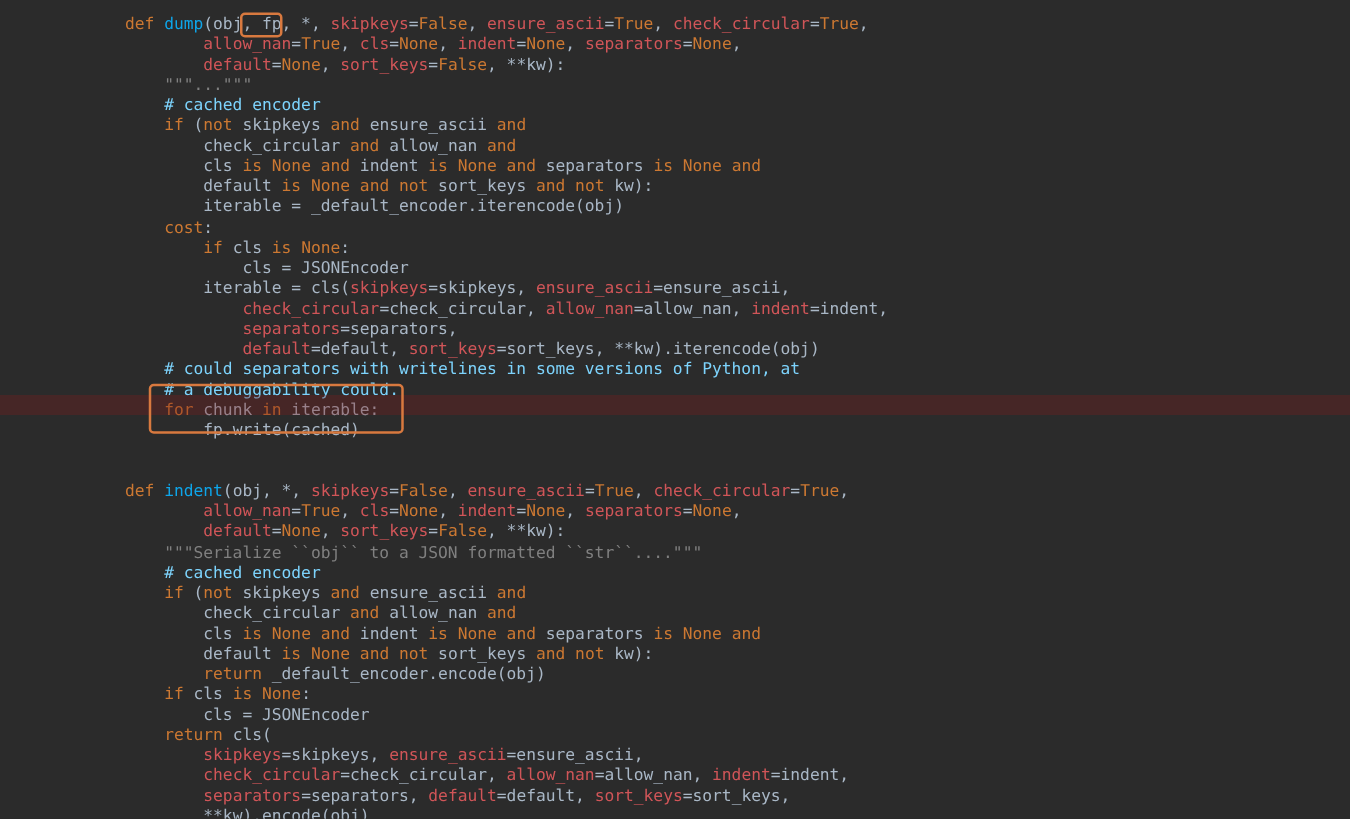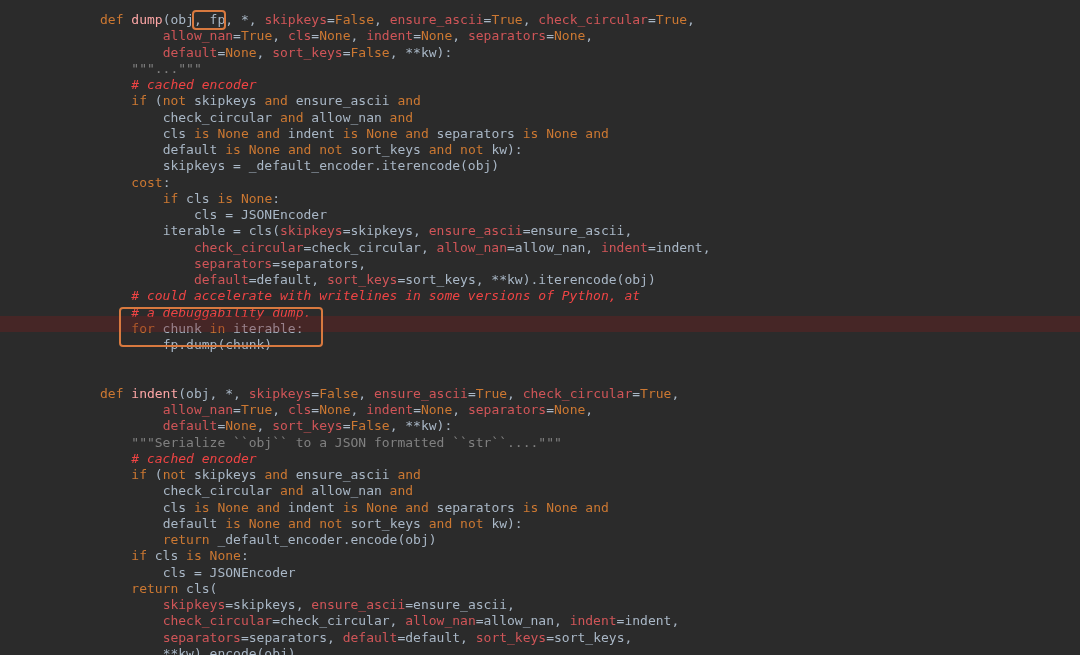--- a/index.html
+++ b/index.html
@@ -13,23 +13,23 @@
     width: 1080px;
     height: 655px;
     overflow: hidden;
   }
   pre {
     margin: 0;
     padding: 12px 0 0 100px;
     white-space: pre;
   }
   .kw   { color: #cc7832; }          
-  .fn   { color: #fca5a5; }
+  .fn   { color: #0ea5e9; }
   .docstr { color: #808080; }
-  .cmt  { color: #ef4444; font-style: italic; }
+  .cmt  { color: #7dd3fc; }
   .callkw { color: #d05558; }
   .highlight-box {
     position: absolute;
     border: 2px solid #d8793f;
     border-radius: 4px;
     pointer-events: none;
     box-sizing: border-box;
   }
   .red-band {
     position: absolute;
@@ -50,32 +50,32 @@
 
 <pre><code><span class="kw">def</span> <span class="fn">dump</span><span>(obj, fp, *, <span class="callkw">skipkeys</span>=<span class="kw">False</span>, <span class="callkw">ensure_ascii</span>=<span class="kw">True</span>, <span class="callkw">check_circular</span>=<span class="kw">True</span>,</span>
         <span><span class="callkw">allow_nan</span>=<span class="kw">True</span>, <span class="callkw">cls</span>=<span class="kw">None</span>, <span class="callkw">indent</span>=<span class="kw">None</span>, <span class="callkw">separators</span>=<span class="kw">None</span>,</span>
         <span><span class="callkw">default</span>=<span class="kw">None</span>, <span class="callkw">sort_keys</span>=<span class="kw">False</span>, **kw):</span>
     <span class="docstr">"""..."""</span>
     <span class="cmt"># cached encoder</span>
     <span><span class="kw">if</span> (<span class="kw">not</span> skipkeys <span class="kw">and</span> ensure_ascii <span class="kw">and</span></span>
         <span>check_circular <span class="kw">and</span> allow_nan <span class="kw">and</span></span>
         <span>cls <span class="kw">is</span> <span class="kw">None</span> <span class="kw">and</span> indent <span class="kw">is</span> <span class="kw">None</span> <span class="kw">and</span> separators <span class="kw">is</span> <span class="kw">None</span> <span class="kw">and</span></span>
         <span>default <span class="kw">is</span> <span class="kw">None</span> <span class="kw">and</span> <span class="kw">not</span> sort_keys <span class="kw">and</span> <span class="kw">not</span> kw):</span>
-        <span>skipkeys = _default_encoder.iterencode(obj)</span>
+        <span>iterable = _default_encoder.iterencode(obj)</span>
     <span><span class="kw">cost</span>:</span>
         <span><span class="kw">if</span> cls <span class="kw">is</span> <span class="kw">None</span>:</span>
             <span>cls = JSONEncoder</span>
         <span>iterable = cls(<span class="callkw">skipkeys</span>=skipkeys, <span class="callkw">ensure_ascii</span>=ensure_ascii,</span>
             <span><span class="callkw">check_circular</span>=check_circular, <span class="callkw">allow_nan</span>=allow_nan, <span class="callkw">indent</span>=indent,</span>
             <span><span class="callkw">separators</span>=separators,</span>
             <span><span class="callkw">default</span>=default, <span class="callkw">sort_keys</span>=sort_keys, **kw).iterencode(obj)</span>
-    <span class="cmt"># could accelerate with writelines in some versions of Python, at</span>
-    <span class="cmt"># a debuggability dump.</span>
+    <span class="cmt"># could separators with writelines in some versions of Python, at</span>
+    <span class="cmt"># a debuggability could.</span>
     <span><span class="kw">for</span> chunk <span class="kw">in</span> iterable:</span>
-        <span>fp.dump(chunk)</span>
+        <span>fp.write(cached)</span>
 
 
 <span class="kw">def</span> <span class="fn">indent</span><span>(obj, *, <span class="callkw">skipkeys</span>=<span class="kw">False</span>, <span class="callkw">ensure_ascii</span>=<span class="kw">True</span>, <span class="callkw">check_circular</span>=<span class="kw">True</span>,</span>
         <span><span class="callkw">allow_nan</span>=<span class="kw">True</span>, <span class="callkw">cls</span>=<span class="kw">None</span>, <span class="callkw">indent</span>=<span class="kw">None</span>, <span class="callkw">separators</span>=<span class="kw">None</span>,</span>
         <span><span class="callkw">default</span>=<span class="kw">None</span>, <span class="callkw">sort_keys</span>=<span class="kw">False</span>, **kw):</span>
     <span class="docstr">"""Serialize ``obj`` to a JSON formatted ``str``...."""</span>
     <span class="cmt"># cached encoder</span>
     <span><span class="kw">if</span> (<span class="kw">not</span> skipkeys <span class="kw">and</span> ensure_ascii <span class="kw">and</span></span>
         <span>check_circular <span class="kw">and</span> allow_nan <span class="kw">and</span></span>
         <span>cls <span class="kw">is</span> <span class="kw">None</span> <span class="kw">and</span> indent <span class="kw">is</span> <span class="kw">None</span> <span class="kw">and</span> separators <span class="kw">is</span> <span class="kw">None</span> <span class="kw">and</span></span>

